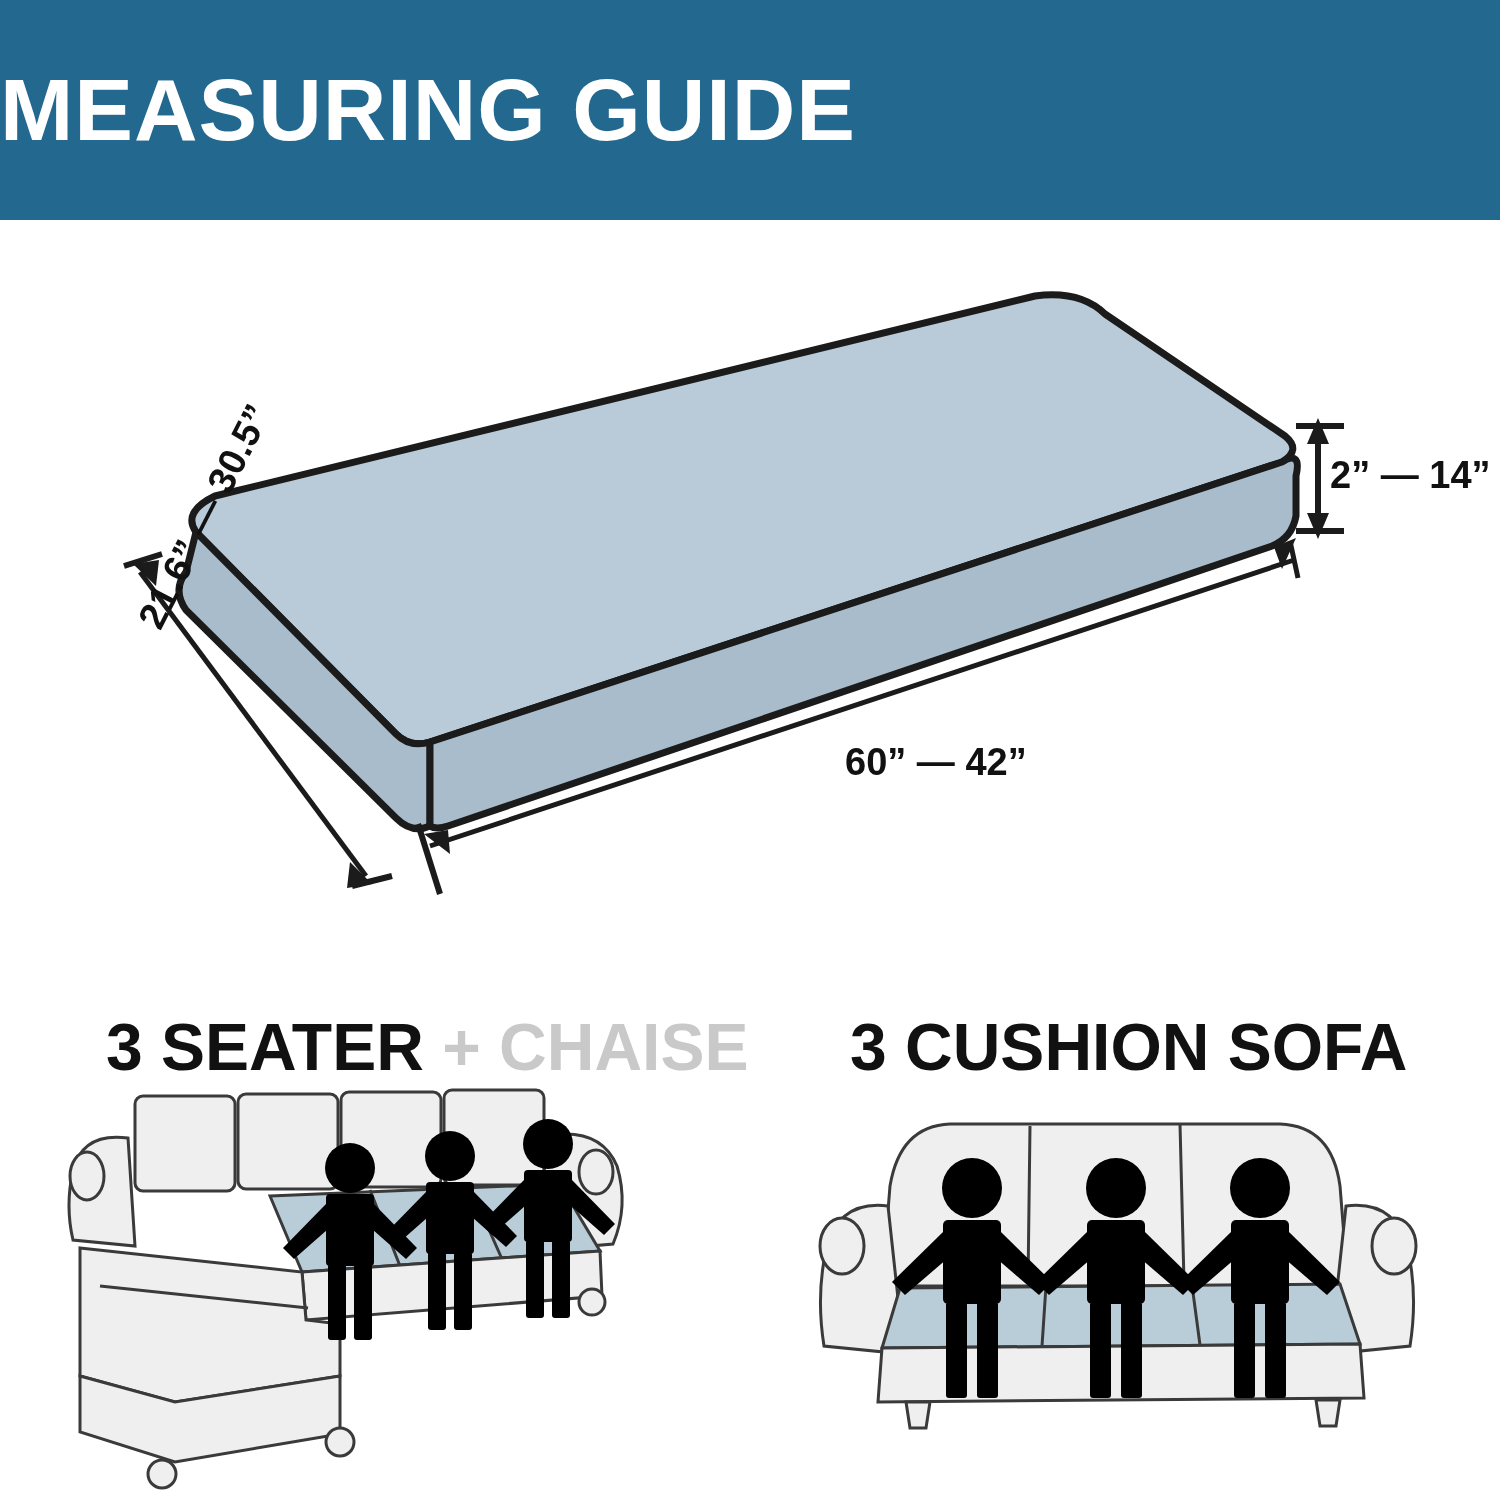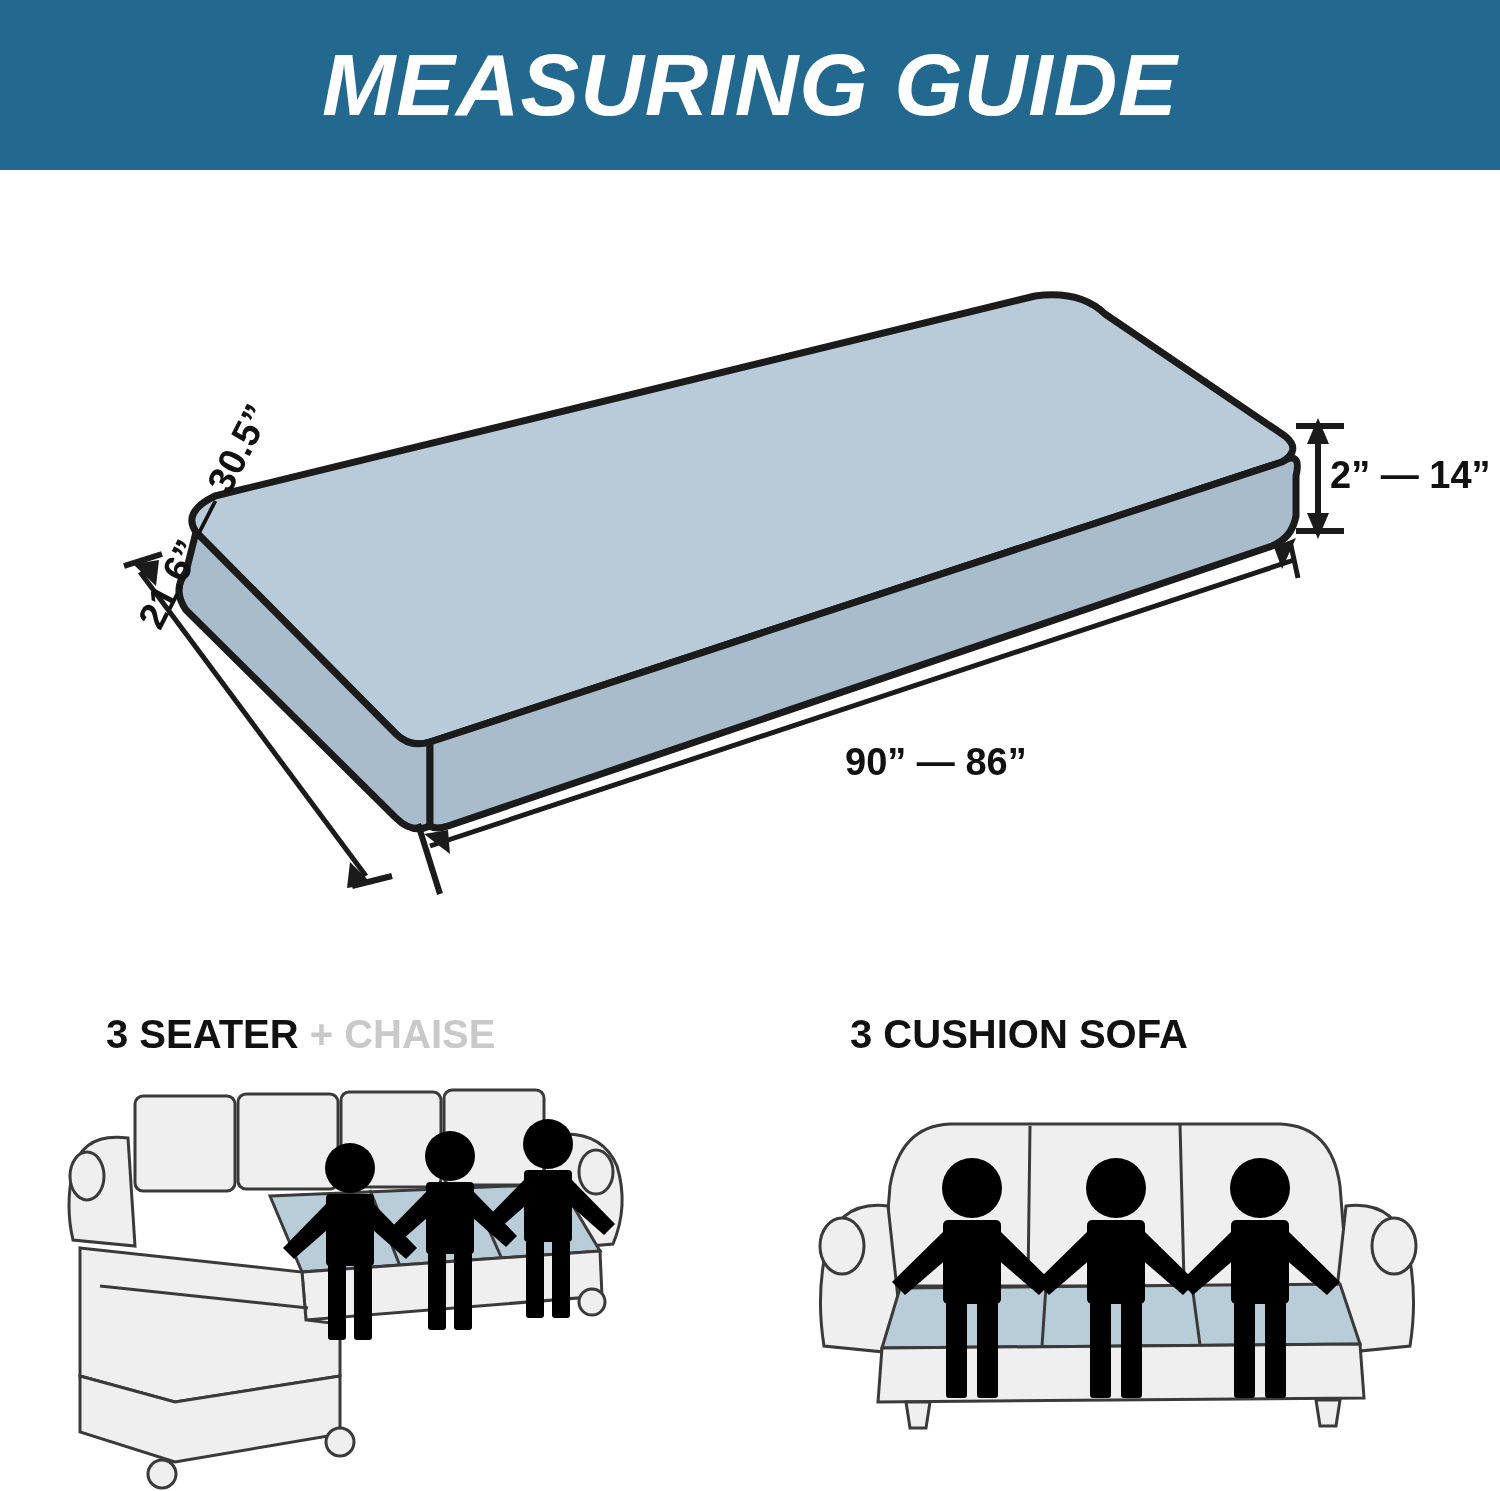--- a/index.html
+++ b/index.html
@@ -15,26 +15,24 @@
     position: relative;
     overflow: hidden;
   }
 
   
   .header {
     position: absolute;
     left: 0;
     top: 0;
     width: 1500px;
-    height: 170px;
+    height: 220px;
     background: #22688f;
     display: flex;
     align-items: center;
-    justify-content: center;
-    font-style: italic;
   }
   .header-title {
     color: #ffffff;
     font-size: 88px;
     font-weight: bold;
     letter-spacing: 1px;
     font-family: "Liberation Sans", sans-serif;
     line-height: 1;
     white-space: nowrap;
   }
@@ -88,21 +86,21 @@
     position: absolute;
     top: 0;
     height: 515px;
   }
   .panel-left  { left: 40px;  width: 720px; }
   .panel-right { left: 760px; width: 720px; }
 
   .panel-title {
     position: absolute;
     top: 38px;
-    font-size: 40px;
+    font-size: 66px;
     font-weight: bold;
     line-height: 1;
     white-space: nowrap;
     font-family: "Liberation Sans", sans-serif;
     color: #111111;
   }
   .panel-left .panel-title  { left: 66px; }
   .panel-right .panel-title { left: 90px; }
 
   .title-muted { color: #c9c9c9; }
@@ -169,21 +167,21 @@
 
     <g>
       <path d="M 140,386 L 366,690" fill="none" stroke="#1b1b1b" stroke-width="5"></path>
       <path d="M 133,378 l 26,-4 l -3,26 z" fill="#1b1b1b"></path>
       <path d="M 372,698 l -25,4 l 3,-26 z" fill="#1b1b1b"></path>
       <path d="M 124,380 L 162,368" fill="none" stroke="#1b1b1b" stroke-width="6"></path>
       <path d="M 352,700 L 392,690" fill="none" stroke="#1b1b1b" stroke-width="6"></path>
     </g>
   </svg>
 
-  <div class="dim-label dim-length">90” — 86”</div>
+  <div class="dim-label dim-length">60” — 42”</div>
   <div class="dim-label dim-height">2” — 14”</div>
   <div class="dim-label dim-depth">21.6” — 30.5”</div>
 </div>
 
 <div class="panels">
 
   <div class="panel panel-left">
     <div class="panel-title">
       <span>3 SEATER</span><span class="title-muted"> + </span><span class="title-muted">CHAISE</span>
     </div>

